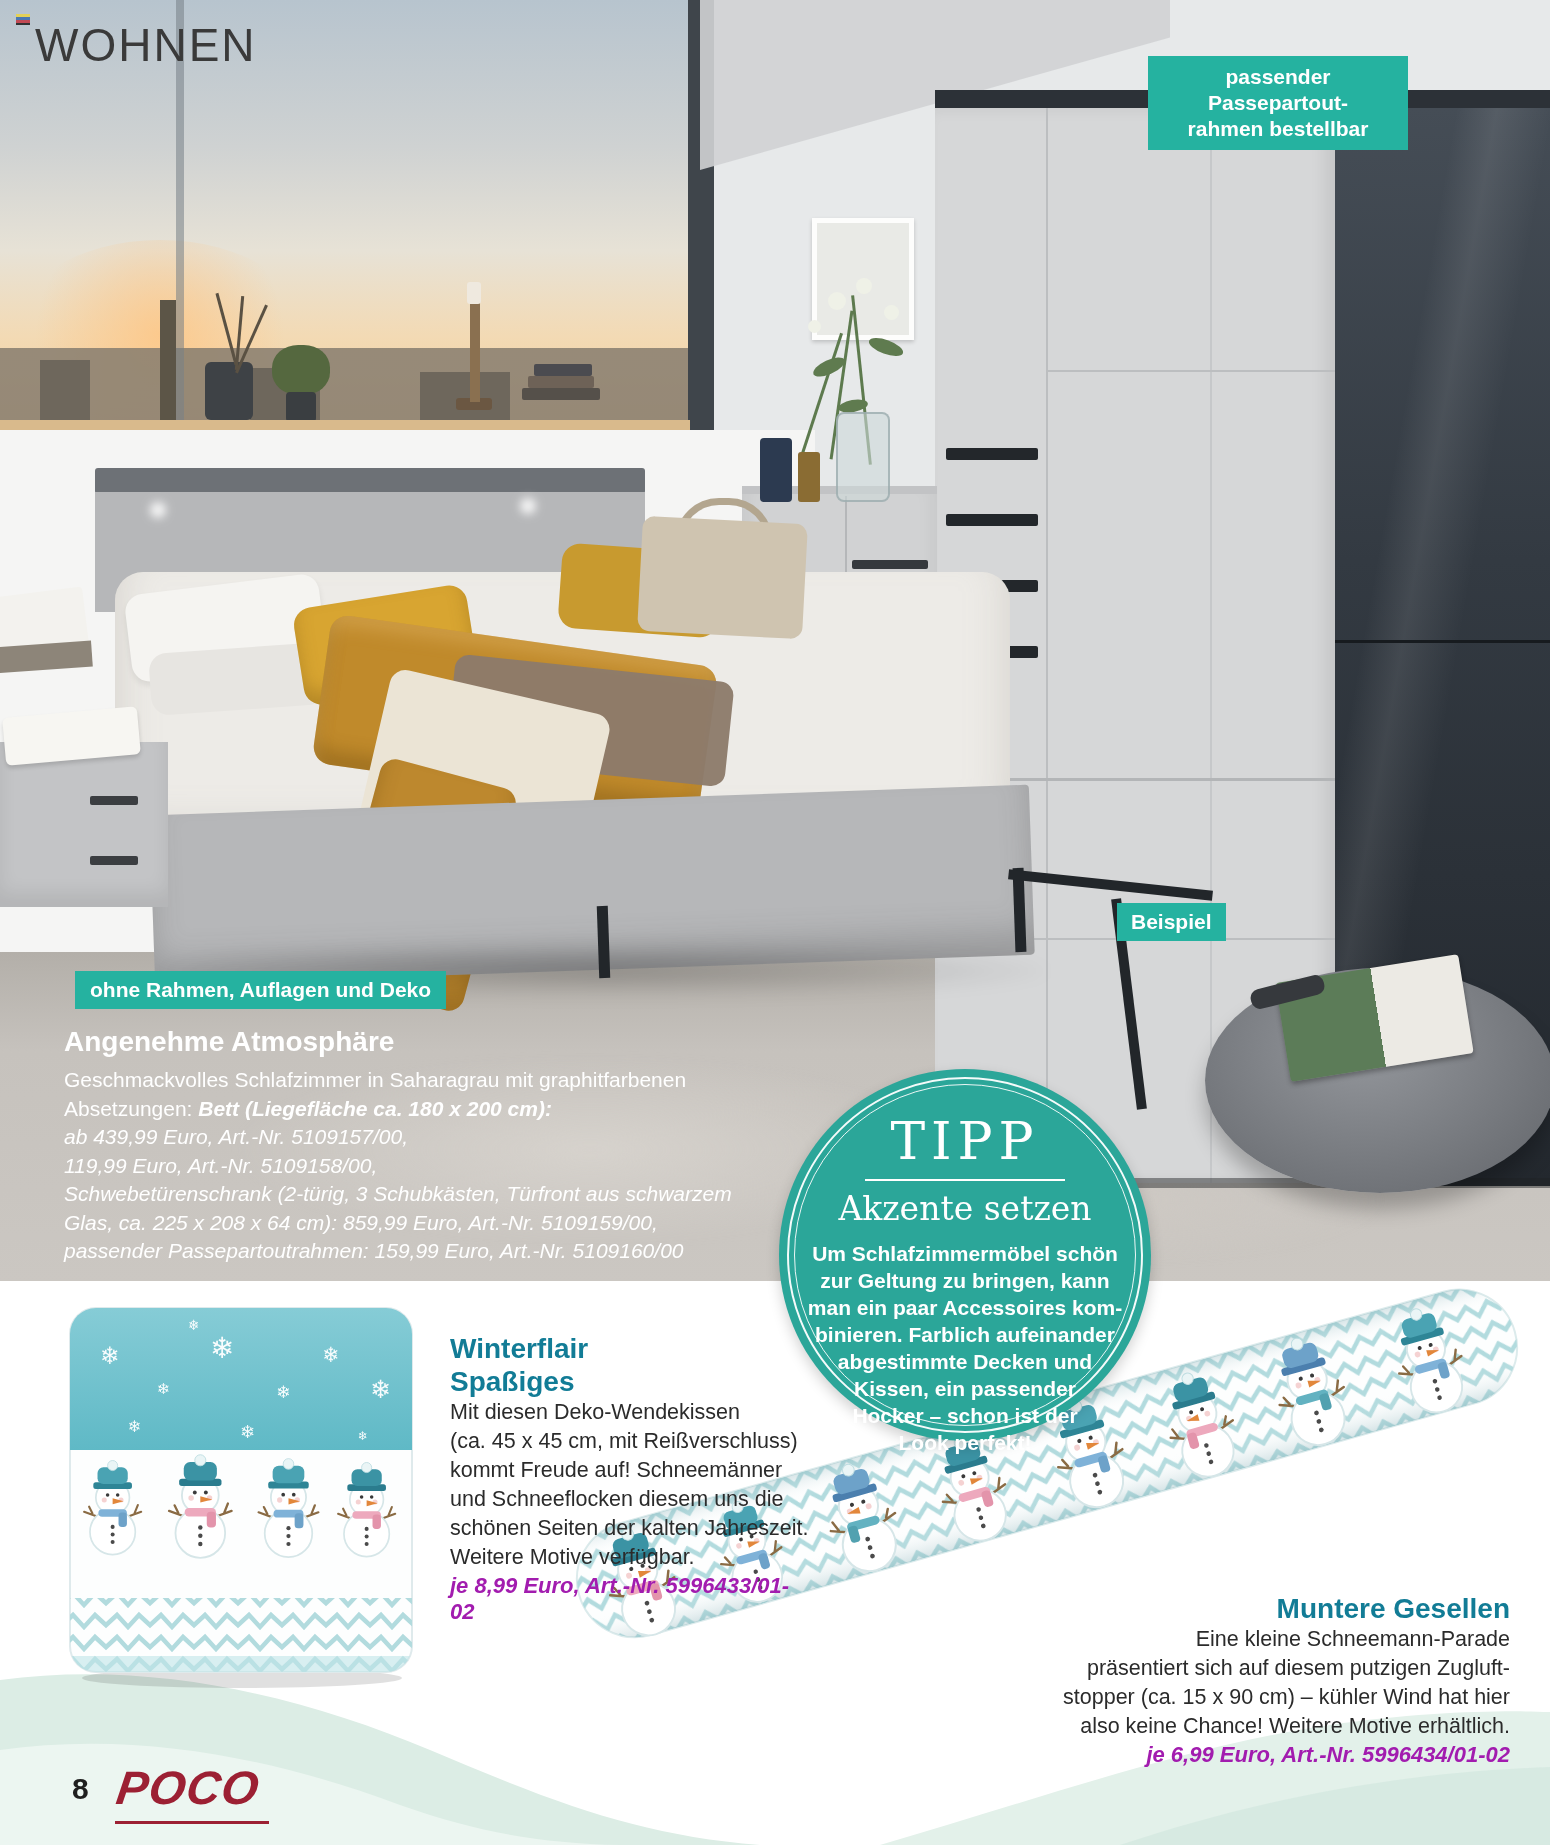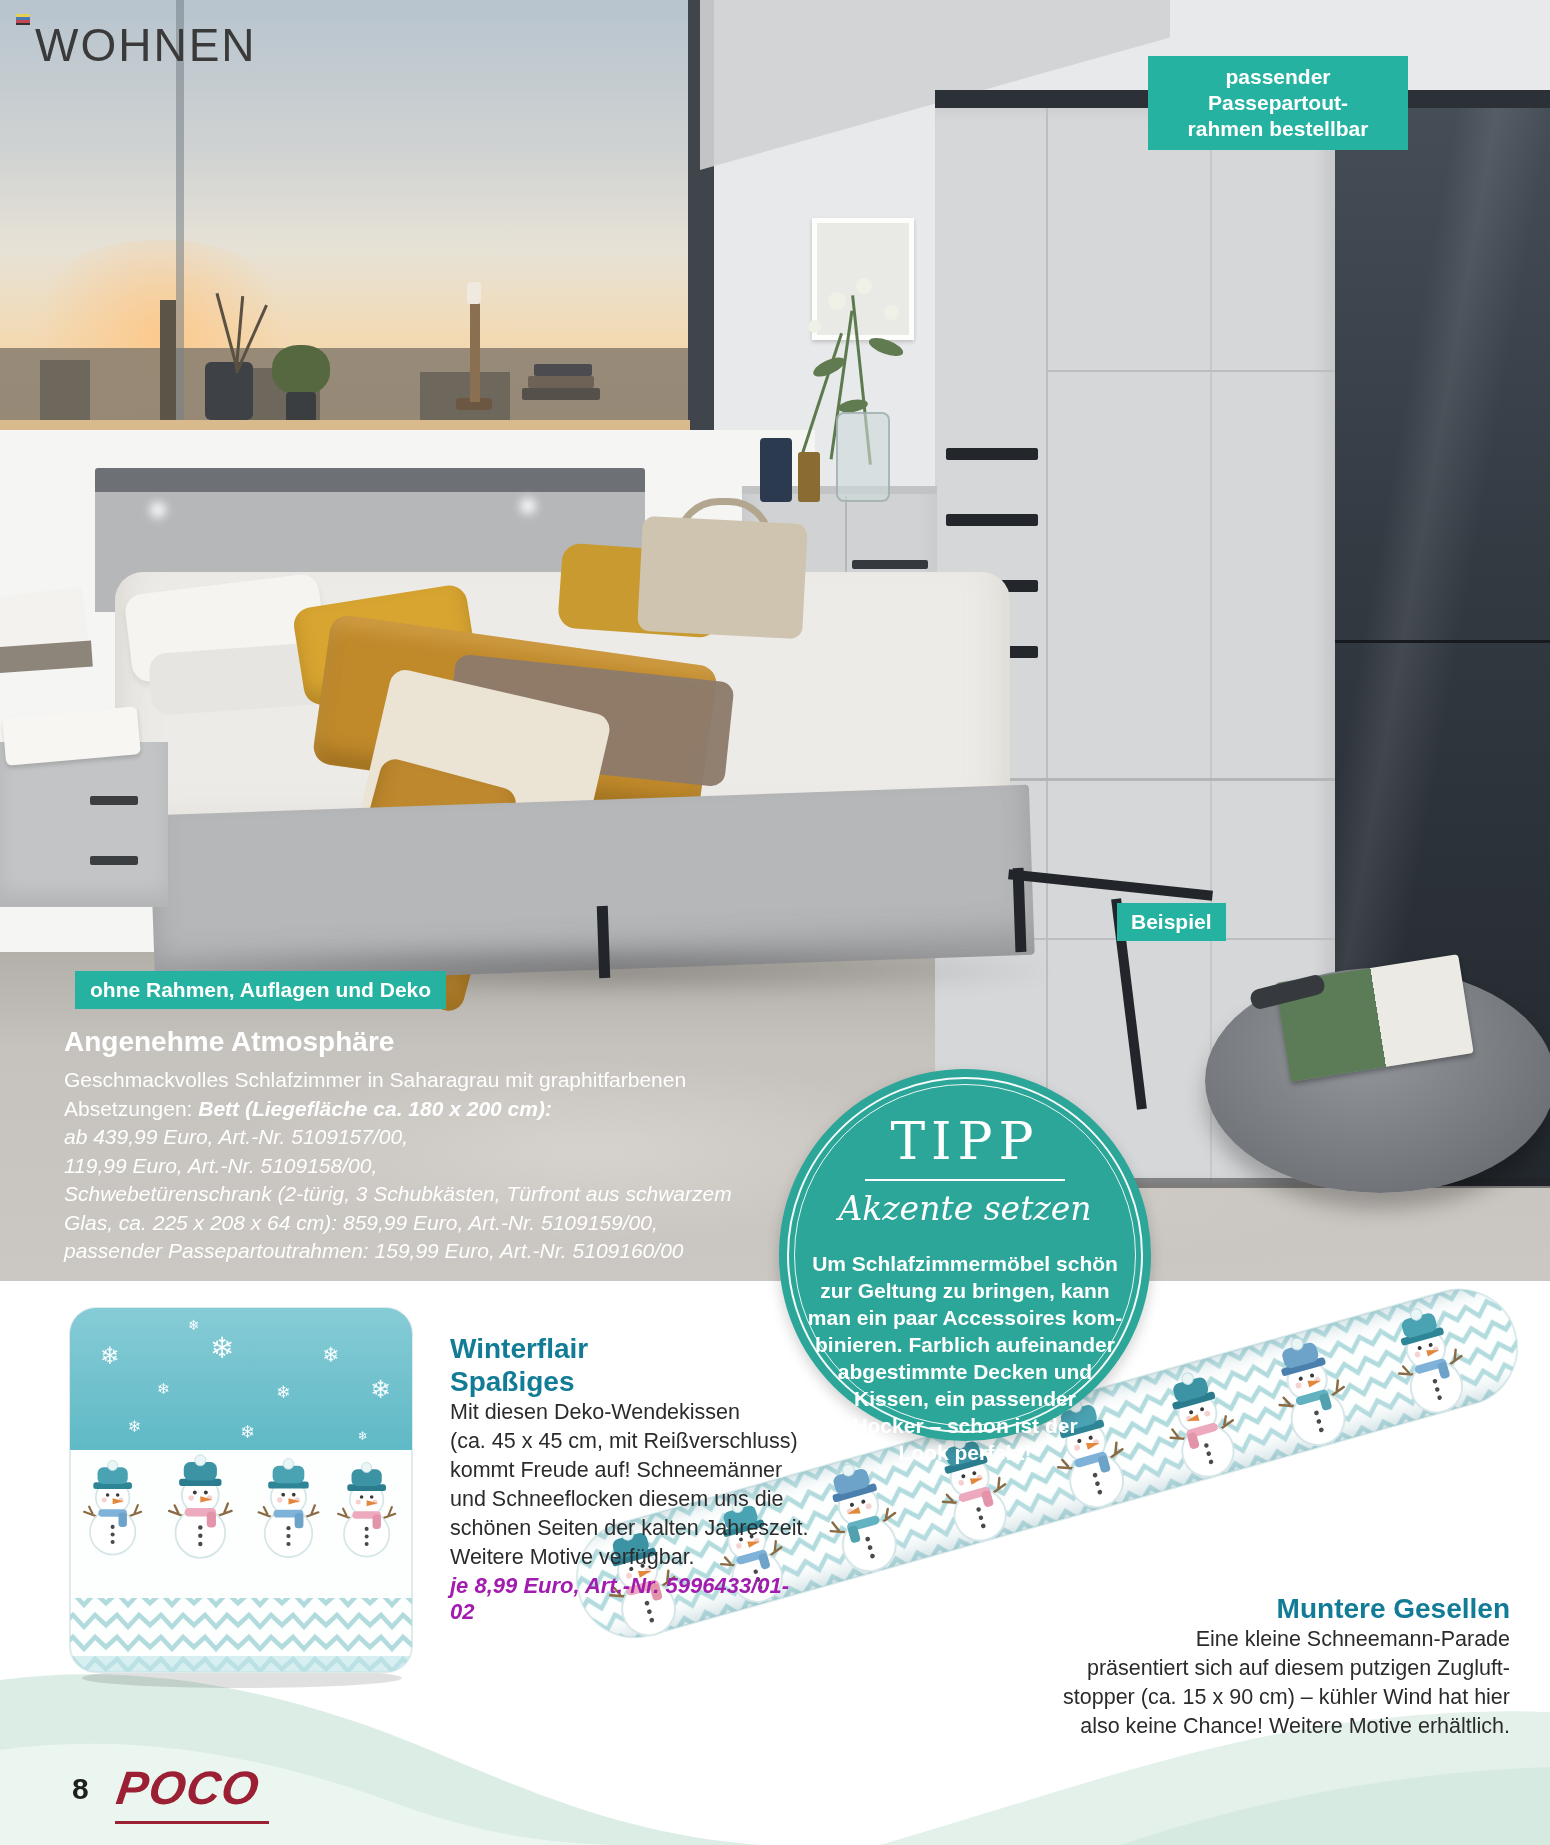--- a/index.html
+++ b/index.html
@@ -114,21 +114,21 @@
   .main-text h2{margin:0 0 8px 0;font-size:28px;font-weight:bold;}
   .main-text .ln{font-size:21px;line-height:28.5px;font-weight:normal;}
   .bi{font-weight:bold;font-style:italic;}
   
   .tipp{left:779px;top:1069px;width:372px;height:372px;border-radius:50%;background:#2ba699;color:#fff;
        text-align:center;box-shadow:0 6px 14px rgba(0,0,0,.18);}
   .tipp-ring1{position:absolute;inset:8px;border:2px solid rgba(255,255,255,.95);border-radius:50%;}
   .tipp-ring2{position:absolute;inset:15px;border:1.5px solid rgba(255,255,255,.9);border-radius:50%;}
   .tipp-title{margin-top:42px;font-family:"DejaVu Serif",serif;font-size:52px;letter-spacing:6px;}
   .tipp-div{width:200px;height:2px;background:#fff;margin:8px auto 8px auto;}
-  .tipp-sub{font-family:"DejaVu Serif",serif;font-size:33px;margin-bottom:22px;font-style:italic;}
+  .tipp-sub{font-family:"DejaVu Serif",serif;font-size:33px;margin-bottom:12px;}
   .tipp-body{font-size:21px;line-height:27px;font-weight:bold;}
   
   .wf-block{left:450px;top:1332px;width:360px;}
   .prod-title{font-size:28px;line-height:33px;font-weight:bold;color:#127c96;margin:0;}
   .body-ln{font-size:21.5px;line-height:29px;color:#2b2b2b;}
   .price{font-size:22px;font-weight:bold;font-style:italic;color:#a21caf;margin-top:1px;}
   .mg-block{left:850px;top:1592px;width:660px;text-align:right;right:auto;}
   
   .waves{left:0;top:1655px;width:1550px;height:190px;}
   
@@ -428,20 +428,21 @@
     <div class="body-ln">Weitere Motive verfügbar.</div>
     <div class="price">je 8,99 Euro, Art.-Nr. 5996433/01-02</div>
   </div>
 
   <div class="abs mg-block">
     <p class="prod-title">Muntere Gesellen</p>
     <div class="body-ln">Eine kleine Schneemann-Parade</div>
     <div class="body-ln">präsentiert sich auf diesem putzigen Zugluft-</div>
     <div class="body-ln">stopper (ca. 15 x 90 cm) – kühler Wind hat hier</div>
     <div class="body-ln">also keine Chance! Weitere Motive erhältlich.</div>
+    <div class="price">je 6,99 Euro, Art.-Nr. 5996434/01-02</div>
   </div>
 
   <div class="abs page-num">8</div>
   <div class="abs poco">
     <span>POCO</span>
   </div>
 
 </div>
 
 </body></html>

